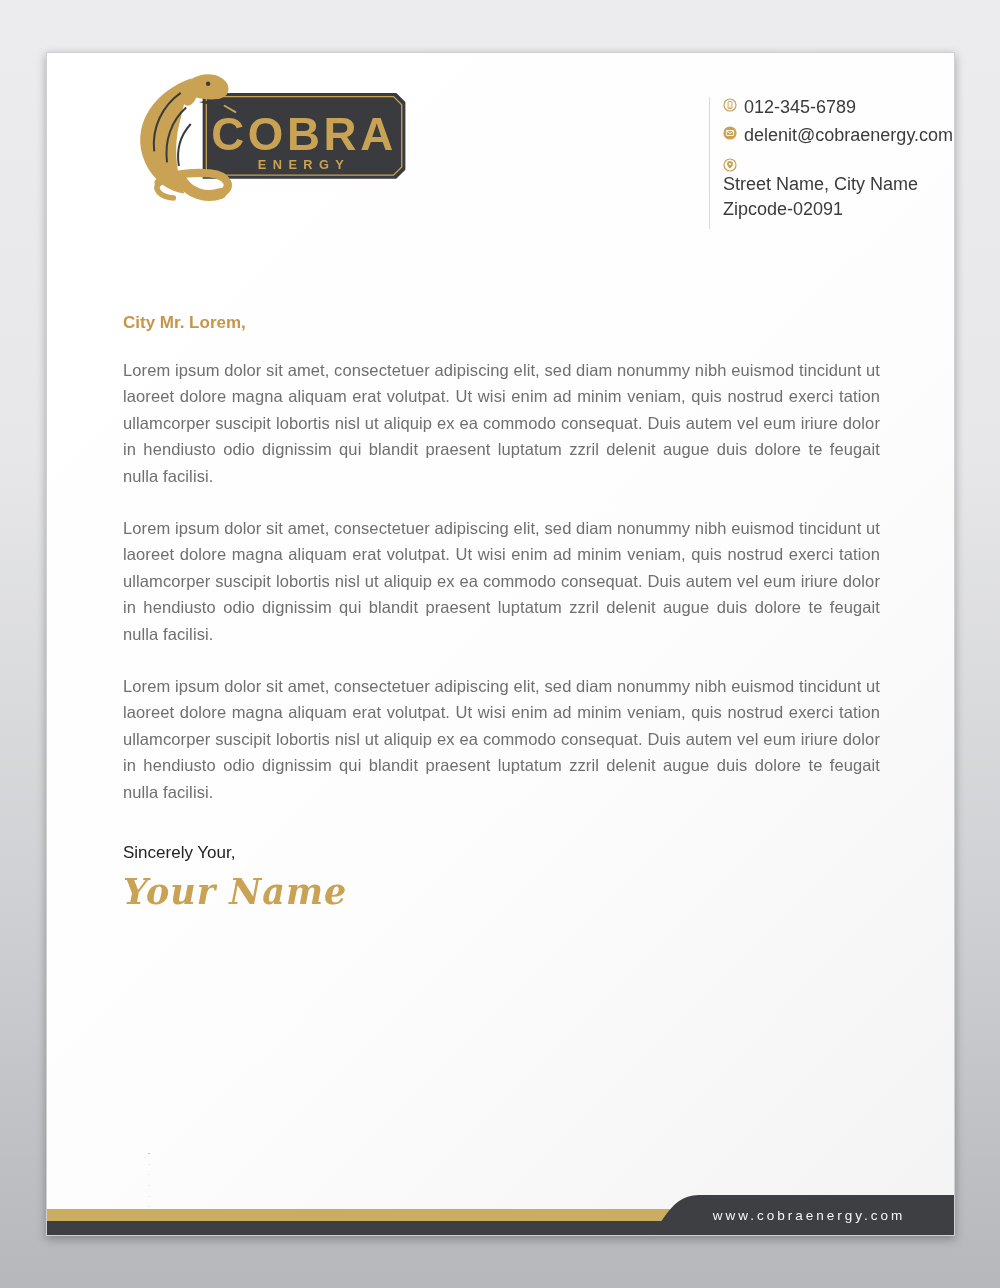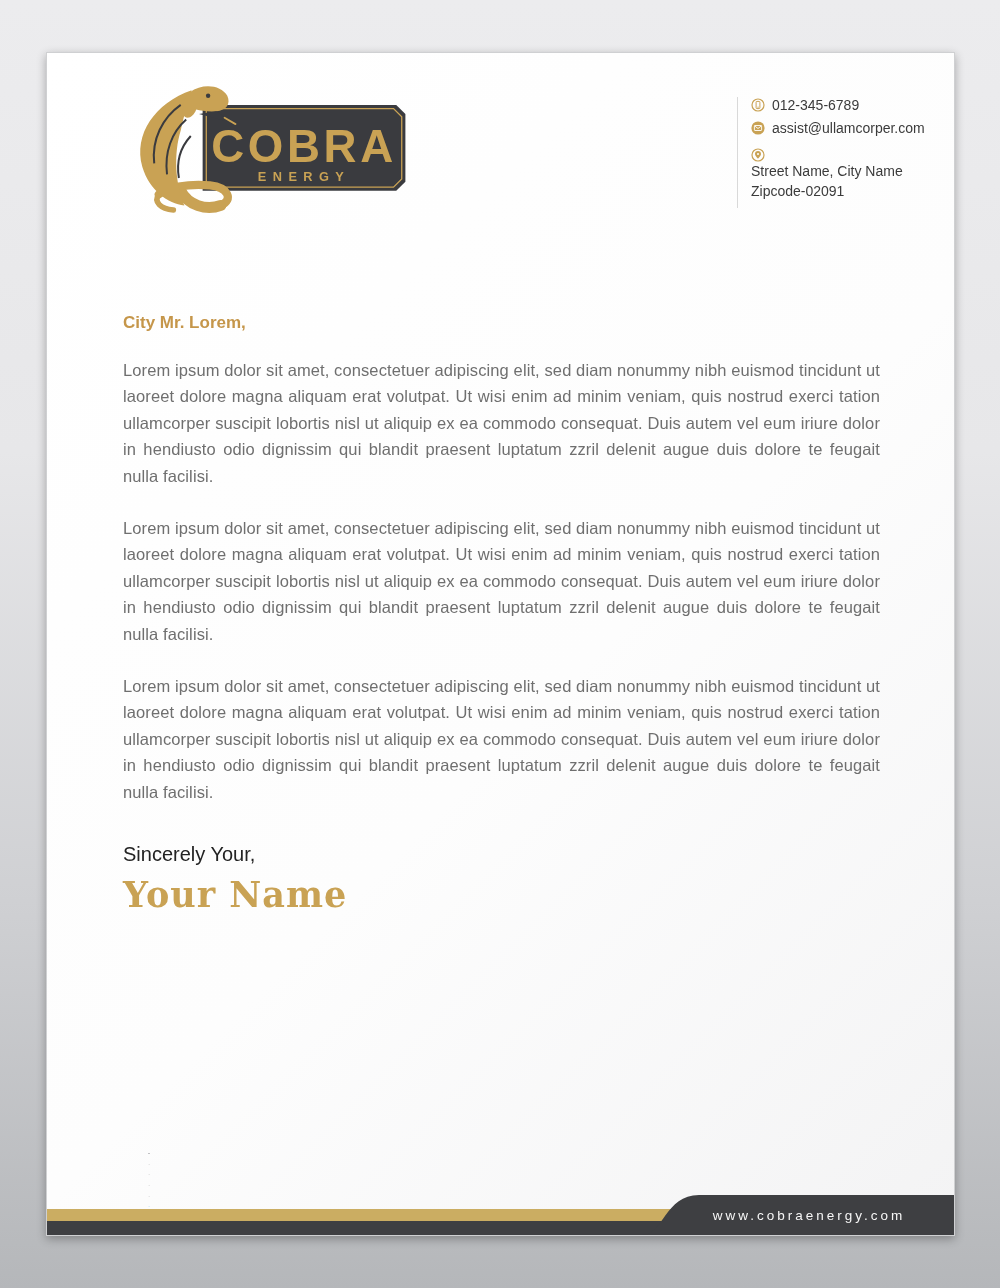--- a/index.html
+++ b/index.html
@@ -10,40 +10,40 @@
     overflow:hidden;position:relative;
   }
   .page{
     position:absolute;left:46px;top:52px;width:909px;height:1184px;
     background:linear-gradient(135deg,#ffffff 0%,#fdfdfd 55%,#f3f3f4 100%);
     border:1px solid #cfd0d2;
     box-shadow:0 3px 9px rgba(0,0,0,.30);
     box-sizing:border-box;overflow:hidden;
   }
   
-  .logo-main{position:absolute;left:64px;top:30px;}
+  .logo-main{position:absolute;left:64px;top:18px;}
   .contact{
     position:absolute;left:662px;top:44px;width:230px;
     border-left:1px solid #d9d9d9;padding-left:13px;
-    font-size:14px;color:#3b3b3b;margin-left:28px;
+    font-size:18px;color:#3b3b3b;
   }
   .contact-row{display:flex;align-items:flex-start;margin-bottom:7px;}
   .contact-row svg{flex:0 0 auto;margin-right:7px;margin-top:1px;}
   .contact-row.address{margin-top:11px;flex-direction:column;}
   .addr-lines div{line-height:1.4;}
   
   .letter{position:absolute;left:76px;top:260px;width:757px;}
   .greeting{color:#C5964A;font-weight:bold;font-size:17px;margin:0 0 24px 0;}
   .letter p.body-par{
     margin:11px 0 26px 0;font-size:16.5px;line-height:26.4px;color:#6F6F6F;
     text-align:justify;letter-spacing:.1px;
   }
-  .closing{margin-top:38px;font-size:20px;color:#232323;}
+  .closing{margin-top:38px;font-size:17px;color:#232323;}
   .signature{
-    margin-top:8px;font-family:"DejaVu Serif",serif;font-weight:bold;
+    margin-top:8px;font-family:"DejaVu Serif",serif;font-style:italic;font-weight:bold;
     font-size:35px;color:#C9A254;letter-spacing:1px;
   }
   
   .partners{
     position:absolute;left:62px;top:1100px;height:54px;
     display:flex;align-items:center;gap:10px;flex-direction:column;
   }
   .footer-bars{position:absolute;left:0;bottom:0;width:909px;height:40px;}
   .defs-hidden{position:absolute;width:0;height:0;overflow:hidden;}
 </style>
@@ -92,21 +92,21 @@
         <line x1="6.3" y1="9.2" x2="7.9" y2="9.2" stroke="#C9A254" stroke-width="0.8"></line>
       </svg>
       <span>012-345-6789</span>
     </div>
     <div class="contact-row">
       <svg width="14" height="14" viewBox="0 0 14 14">
         <circle cx="7" cy="7" r="6.6" fill="#C9A254"></circle>
         <rect x="3.4" y="4.5" width="7.2" height="5" rx="0.6" fill="none" stroke="#ffffff" stroke-width="0.9"></rect>
         <path d="M3.6 4.9 L7 7.5 L10.4 4.9" fill="none" stroke="#ffffff" stroke-width="0.9"></path>
       </svg>
-      <span>assist@ullamcorper.com</span>
+      <span>delenit@cobraenergy.com</span>
     </div>
     <div class="contact-row address">
       <svg width="14" height="14" viewBox="0 0 14 14">
         <circle cx="7" cy="7" r="6" fill="none" stroke="#C9A254" stroke-width="1.2"></circle>
         <path d="M7 3.1 c1.9 0 3 1.3 3 2.8 0 2 -3 4.7 -3 4.7 s-3 -2.7 -3 -4.7 c0 -1.5 1.1 -2.8 3 -2.8 Z" fill="#C9A254"></path>
         <circle cx="7" cy="5.9" r="1" fill="#ffffff"></circle>
       </svg>
       <div class="addr-lines">
         <div>Street Name, City Name</div>
         <div>Zipcode-02091</div>

